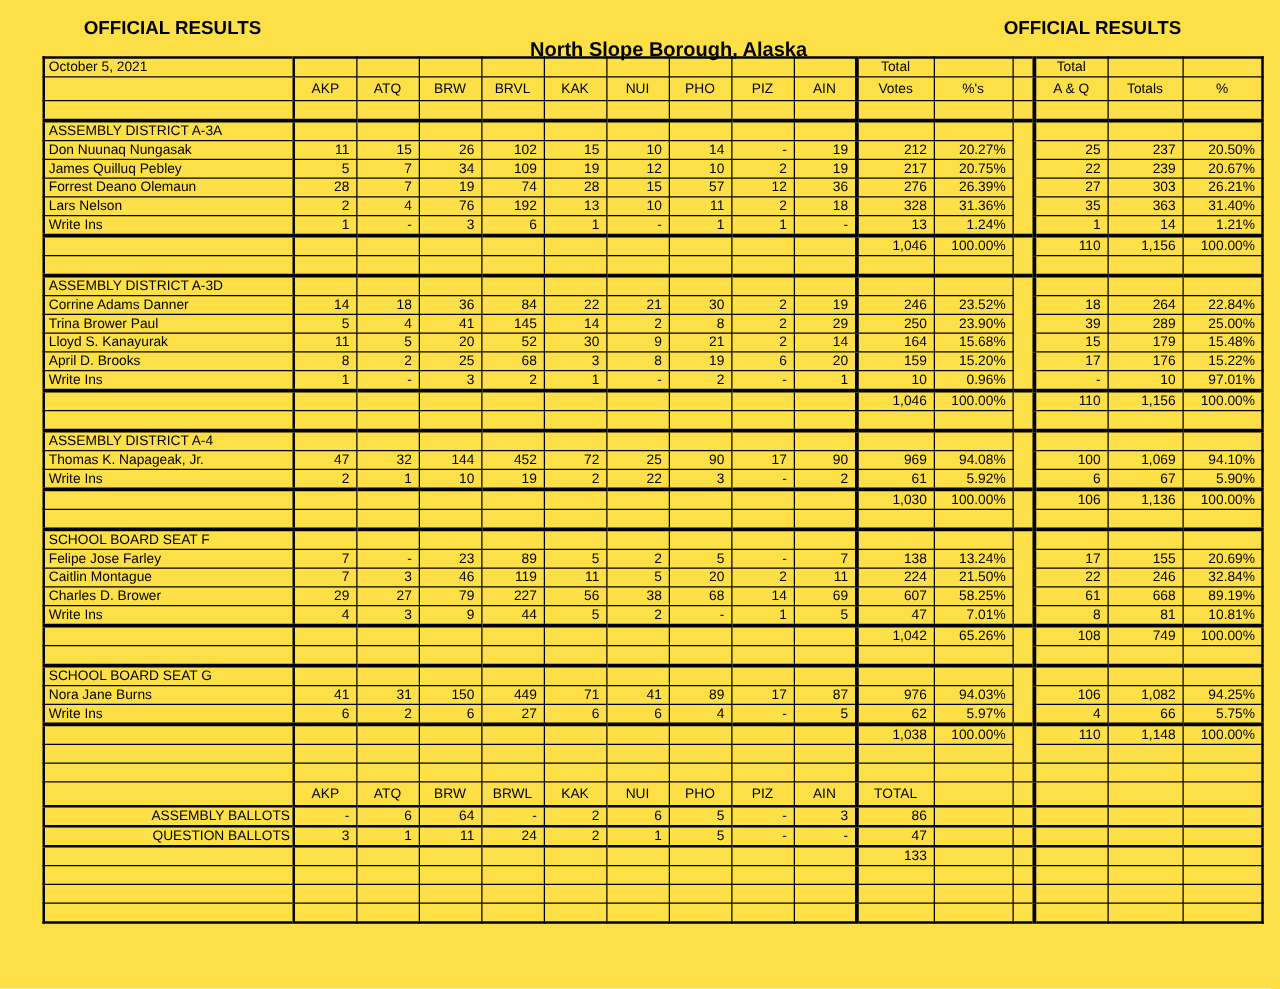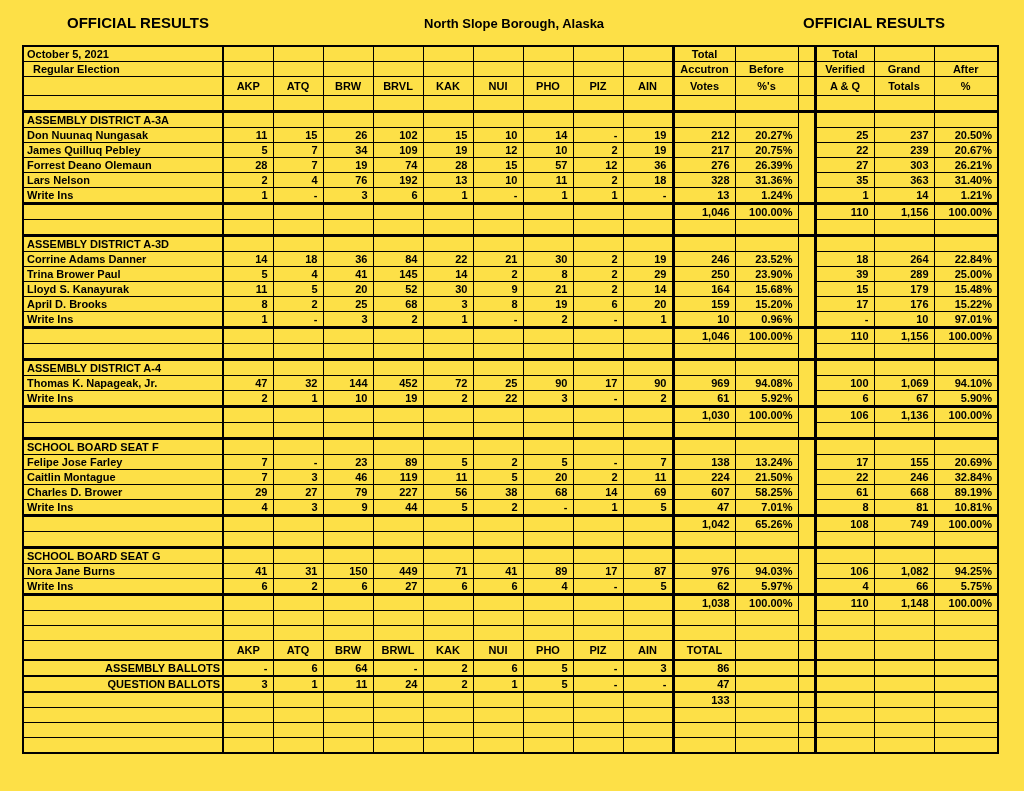--- a/index.html
+++ b/index.html
@@ -1,23 +1,23 @@
 <!DOCTYPE html>
 <html><head>
 <meta charset="utf-8">
 <style>
 html,body{margin:0;padding:0;background:#fff;width:1024px;height:791px;
   font-family:"Liberation Sans",sans-serif;color:#000;}
 .page{position:relative;width:1024px;height:791px;overflow:hidden;background:#fde047;}
 .ht{position:absolute;font-weight:bold;white-space:nowrap;}
 #tl{left:67px;top:14px;font-size:15px;}
-#tc{left:424px;top:16px;font-size:13px;}
+#tc{left:424px;top:32px;font-size:16px;}
 #trt{left:803px;top:14px;font-size:15px;}
-table#results{position:absolute;left:22px;top:45px;border-collapse:collapse;
-  table-layout:fixed;border:2px solid #000;font-weight:bold;}
+table#results{position:absolute;left:34px;top:45px;border-collapse:collapse;
+  table-layout:fixed;border:2px solid #000;font-weight:normal;}
 td{border:1px solid #000;height:14px;line-height:13px;padding:0 5px 0 1px;
   text-align:right;overflow:hidden;white-space:nowrap;font-size:11px;}
 .L{text-align:left;border-right:2px solid #000;padding:0 1px 0 3px;}
 .C{text-align:center;padding:0;margin-left:40px;}
 .B3{border-left:3px solid #000;}
 .G{border-top:none;border-bottom:none;}
 tr.bt td{border-top:3px solid #000;}
 tr.b2 td{border-top:2px solid #000;}
 tr.hrow td{height:18px;}
 .IND{padding-left:9px;}
@@ -64,38 +64,20 @@
           <td></td>
           <td></td>
           <td class="B3 C">Total</td>
           <td></td>
           <td></td>
           <td class="B3 C">Total</td>
           <td></td>
           <td></td>
         </tr>
 
-    <tr>
-          <td class="L IND">Regular Election</td>
-          <td></td>
-          <td></td>
-          <td></td>
-          <td></td>
-          <td></td>
-          <td></td>
-          <td></td>
-          <td></td>
-          <td></td>
-          <td class="B3 C">Accutron</td>
-          <td class="C">Before</td>
-          <td></td>
-          <td class="B3 C">Verified</td>
-          <td class="C">Grand</td>
-          <td class="C">After</td>
-        </tr>
 
     <tr class="hrow">
           <td class="L"></td>
           <td class="C">AKP</td>
           <td class="C">ATQ</td>
           <td class="C">BRW</td>
           <td class="C">BRVL</td>
           <td class="C">KAK</td>
           <td class="C">NUI</td>
           <td class="C">PHO</td>

